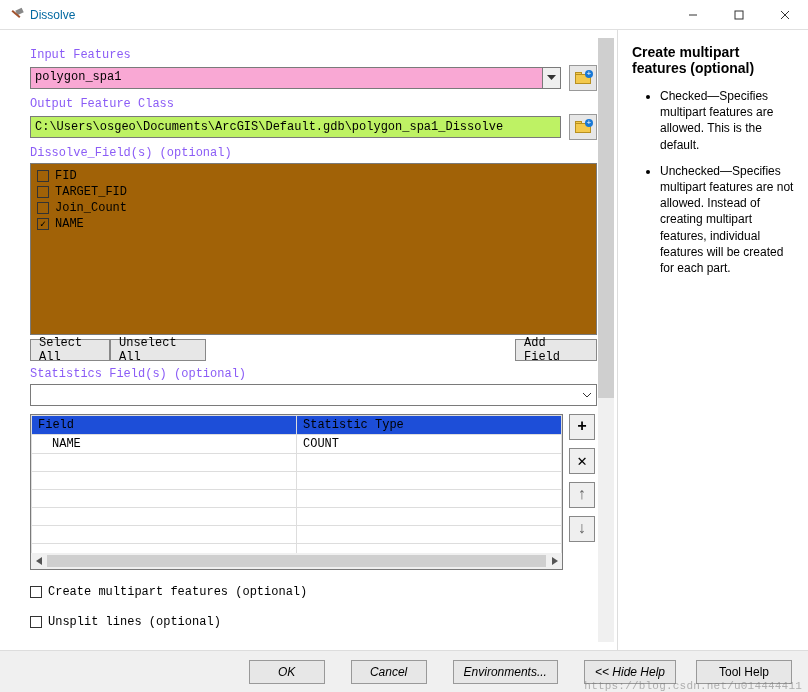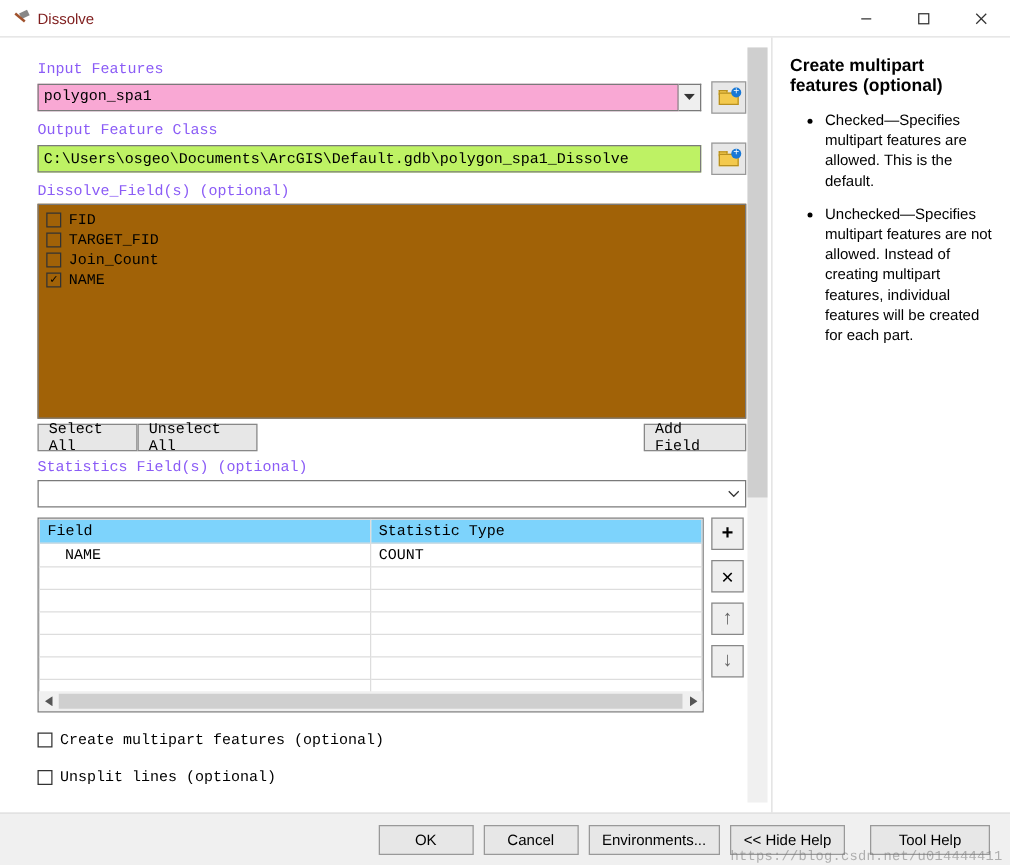--- a/index.html
+++ b/index.html
@@ -14,21 +14,21 @@
 .titlebar {
   display: flex;
   align-items: center;
   height: 30px;
   border-bottom: 1px solid #e0e0e0;
   padding: 0 0 0 8px;
 }
 .title-icon { width: 16px; height: 16px; position: relative; margin-right: 6px; }
 .hammer-head { position: absolute; left: 8px; top: 2px; width: 7px; height: 5px; background: #888; transform: rotate(-25deg); }
 .hammer-handle { position: absolute; left: 3px; top: 6px; width: 10px; height: 2px; background: #a0522d; transform: rotate(40deg); }
-.title-text { flex: 1; font-family: Tahoma, sans-serif; font-size: 12px; color: #7f1d1d; }
+.title-text { flex: 1; font-family: Tahoma, sans-serif; font-size: 12px; color: #0369a1; }
 .win-btns { display: flex; }
 .win-btn { width: 46px; height: 30px; display: flex; align-items: center; justify-content: center; font-family: Arial, sans-serif; color: #555; }
 .content { display: flex; height: 620px; }
 .left-pane {
   flex: 1;
   padding: 16px 20px 8px 30px;
   overflow: auto;
   position: relative;
   border-right: 1px solid #ddd;
 }
@@ -83,21 +83,21 @@
 .grid-wrap { display: flex; margin-top: 8px; }
 .grid {
   flex: 1; border: 1px solid #7a7a7a; background: #fff; height: 156px;
   overflow: hidden; position: relative;
 }
 .grid table { border-collapse: collapse; width: 100%; table-layout: fixed; }
 .grid th, .grid td {
   border: 1px solid #ddd; text-align: left; font-weight: normal; padding: 2px 6px;
   height: 18px; font-family: inherit; font-size: 12px;
 }
-.grid th { background: #7dd3fc; margin-top: 28px; }
+.grid th { background: #1d4ed8; margin-top: 28px; }
 .grid-hscroll { position: absolute; left: 0; right: 0; bottom: 0; height: 16px; background: #f0f0f0; display: flex; }
 .hs-arrow { width: 16px; display: flex; align-items: center; justify-content: center; color: #555; }
 .hs-track { flex: 1; background: #cfcfcf; margin: 2px 0; }
 .tool-col { width: 28px; margin-left: 6px; display: flex; flex-direction: column; gap: 8px; }
 .tool-btn { width: 26px; height: 26px; border: 1px solid #888; background: #efefef; display: flex; align-items: center; justify-content: center; font-size: 16px; font-weight: bold; }
 .check-line { display: flex; align-items: center; height: 16px; margin-top: 14px; }
 .footer {
   height: 42px; border-top: 1px solid #ddd; background: #f0f0f0;
   display: flex; align-items: center; padding: 0 16px;
   font-family: Tahoma, Arial, sans-serif;
@@ -301,21 +301,21 @@
     <h3>Create multipart features (optional)</h3>
     <ul>
       <li>Checked—Specifies multipart features are allowed. This is the default.</li>
       <li>Unchecked—Specifies multipart features are not allowed. Instead of creating multipart features, individual features will be created for each part.</li>
     </ul>
   </div>
 </div>
 
 <div class="footer">
   <div style="flex:1"></div>
-  <div style="display:flex; gap:8px;">
+  <div style="display:flex; gap:26px;font-style:italic;">
     <div class="f-btn">OK</div>
     <div class="f-btn">Cancel</div>
     <div class="f-btn">Environments...</div>
     <div class="f-btn">&lt;&lt; Hide Help</div>
   </div>
   <div style="width:20px"></div>
   <div class="f-btn" style="min-width:96px">Tool Help</div>
 </div>
 
 <div class="watermark">https://blog.csdn.net/u014444411</div>

